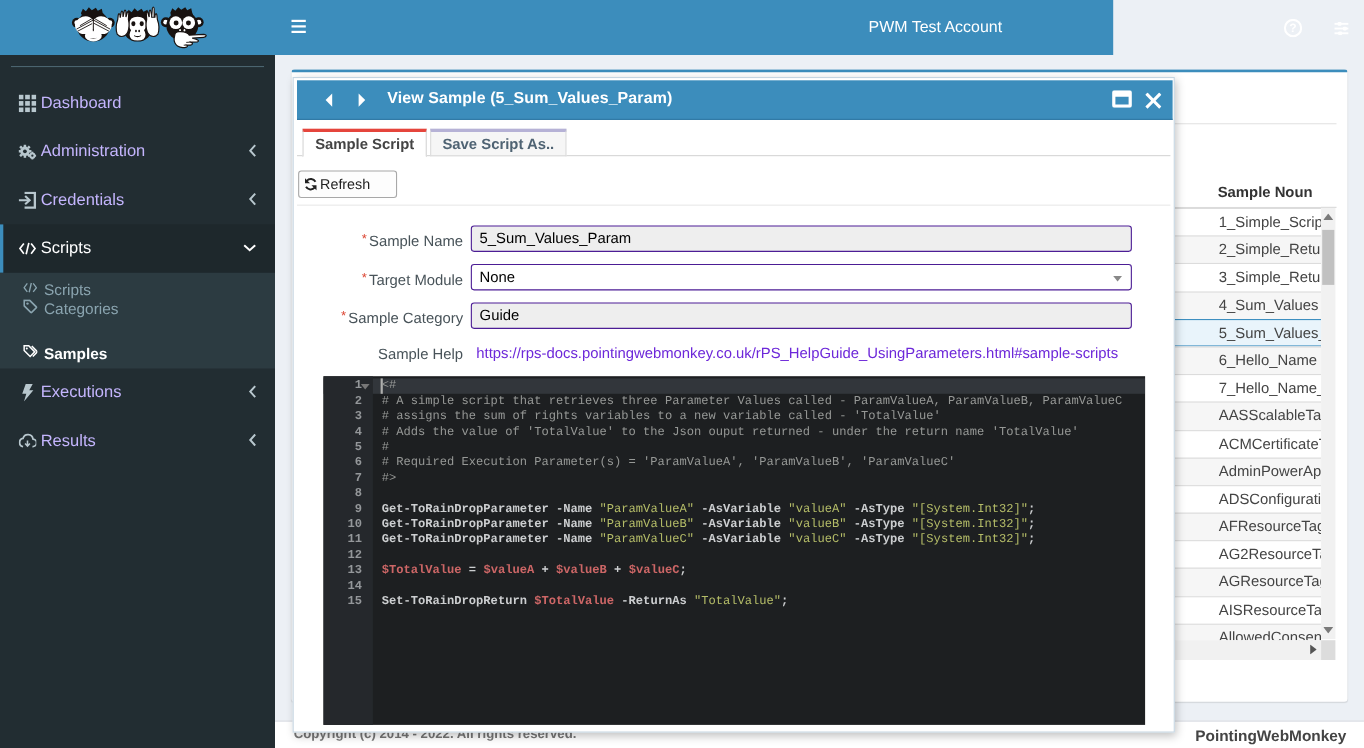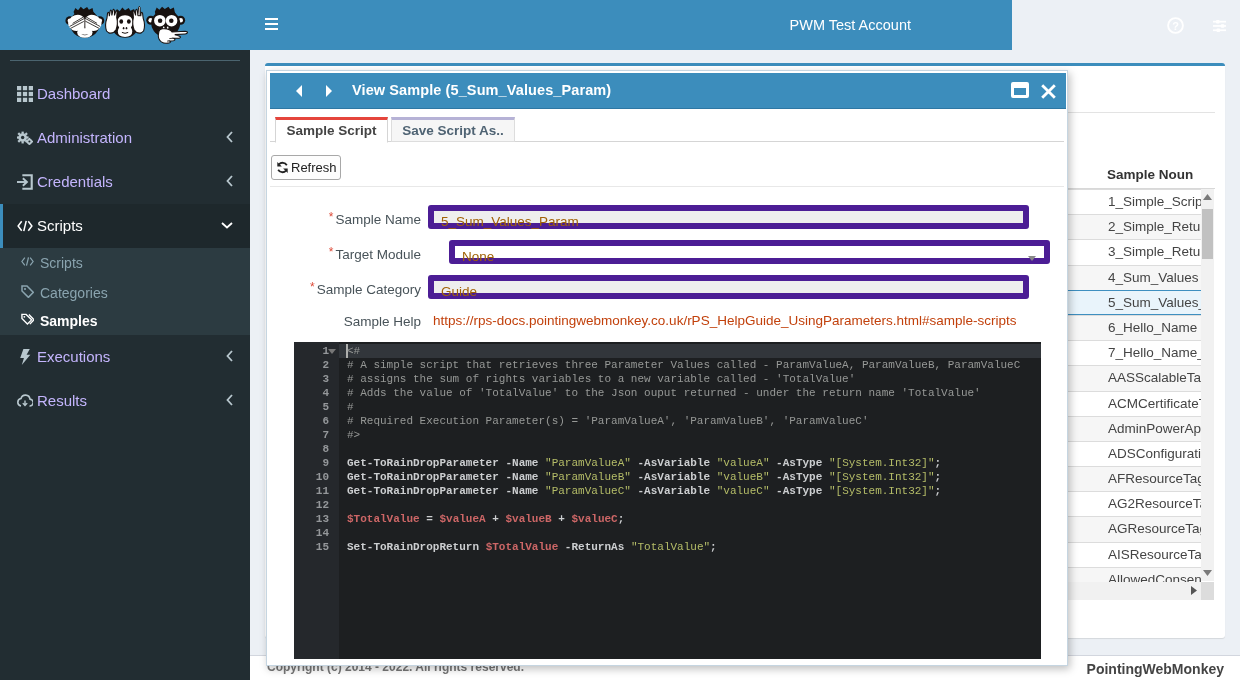--- a/index.html
+++ b/index.html
@@ -61,31 +61,31 @@
 #mtitle .ttl { position:absolute; left:82px; top:9px; font-size:14.5px; font-weight:600; letter-spacing:0.1px; }
 #mtitle .mx { position:absolute; left:741px; top:9px; }
 #mtitle .cl { position:absolute; left:771px; top:11px; }
 
 #tabs { position:absolute; left:3px; top:46px; width:794px; height:25px; border-bottom:1px solid #d5d5d5; }
 .tab { position:absolute; top:0; height:25px; font-size:13.5px; font-weight:bold; text-align:center; }
 #tab1 { left:5px; width:113px; background:#fff; border:1px solid #d5d5d5; border-top:3px solid #e5453c; border-bottom:1px solid #fff; height:26px; color:#444; }
 #tab2 { left:121px; width:124px; background:#f6f6f6; border:1px solid #ddd; border-top:3px solid #b6b2d6; color:#4f6373; }
 .tab span { position:relative; top:3px; }
 
-#refresh { position:absolute; left:4px; top:84px; width:70px; height:25px; background:#fdfdfd; border:1px solid #a8a8a8; border-radius:3px; font-size:13px; color:#222; }
+#refresh { position:absolute; left:4px; top:84px; width:90px; height:25px; background:#fdfdfd; border:1px solid #a8a8a8; border-radius:3px; font-size:13px; color:#222; }
 #refresh .rtx { position:absolute; left:19px; top:4px; }
 #refresh svg { position:absolute; left:4px; top:5px; }
 #mhr { position:absolute; left:3px; top:115px; width:794px; height:1px; background:#e8e8e8; }
 
 .frow { position:absolute; left:0; width:794px; height:26px; }
 .frow .lbl { position:absolute; right:640px; top:5px; font-size:13.5px; color:#485359; white-space:nowrap; }
 .frow .lbl .req { color:#dd4b39; font-size:12px; vertical-align:3px; margin-right:2px; }
-.frow .fld { position:absolute; left:161px; top:0; width:601px; height:24px; border:6px solid #4c1d95; border-radius:3px; background:#eee; font-size:13.5px; color:#a16207; padding:3px 0 0 7px; }
-.frow .fld.white { background:#fff;margin-left:21px; }
-.frow .link { position:absolute; left:166px; top:4px; font-size:13.5px; color:#c2410c; }
+.frow .fld { position:absolute; left:161px; top:0; width:601px; height:24px; border:1px solid #4c1d95; border-radius:3px; background:#eee; font-size:13.5px; color:#000000; padding:3px 0 0 7px; }
+.frow .fld.white { background:#fff; }
+.frow .link { position:absolute; left:166px; top:4px; font-size:13.5px; color:#6d28d9; }
 #fr1 { top:134px; }
 #fr2 { top:169px; }
 #fr3 { top:204px; }
 #fr4 { top:238px; }
 .caret { position:absolute; right:8px; top:10px; width:0; height:0; border-left:4px solid transparent; border-right:4px solid transparent; border-top:5px solid #888; }
 
 
 #editor { position:absolute; left:27px; top:271px; width:747px; height:317px; background:#1d1f21; font-family:"Liberation Mono", monospace; font-size:11px; line-height:14px; overflow:hidden; }
 #gutter { position:absolute; left:0; top:0; width:45px; height:317px; background:#25282c; color:#94979a; font-weight:bold; text-align:right; padding:2px 10px 0 0; }
 #code { position:absolute; left:53px; top:2px; white-space:pre; color:#ccced0; font-weight:bold; }
@@ -257,21 +257,21 @@
       <div class="smi" style="top:0;">
         <svg class="ic" width="14" height="11" viewBox="0 0 17 13">
             <g stroke="#8aa4af" stroke-width="1.6" fill="none">
               <path d="M5 1.5 L1.2 6.5 L5 11.5"></path>
               <path d="M12 1.5 L15.8 6.5 L12 11.5"></path>
               <path d="M9.8 1 L7.2 12"></path>
             </g>
           </svg>
         <span class="tx">Scripts</span>
         </div>
-      <div class="smi" style="top:30px;">
+      <div class="smi" style="top:17px;">
         <svg class="ic" width="13" height="13" viewBox="0 0 13 13">
             <path d="M1 1 H6 L12.4 7.4 L7.4 12.4 L1 6 Z" stroke="#8aa4af" stroke-width="1.5" fill="none"></path>
             <circle cx="4" cy="4" r="1.1" fill="#8aa4af"></circle>
           </svg>
         <span class="tx">Categories</span>
         </div>
       <div class="smi active" style="top:58px;">
         <svg class="ic" width="14" height="13" viewBox="0 0 14 13">
             <path d="M1 1 H5.5 L11.4 6.9 L6.9 11.4 L1 5.5 Z" stroke="#fff" stroke-width="1.5" fill="none"></path>
             <circle cx="3.6" cy="3.6" r="1" fill="#fff"></circle>

